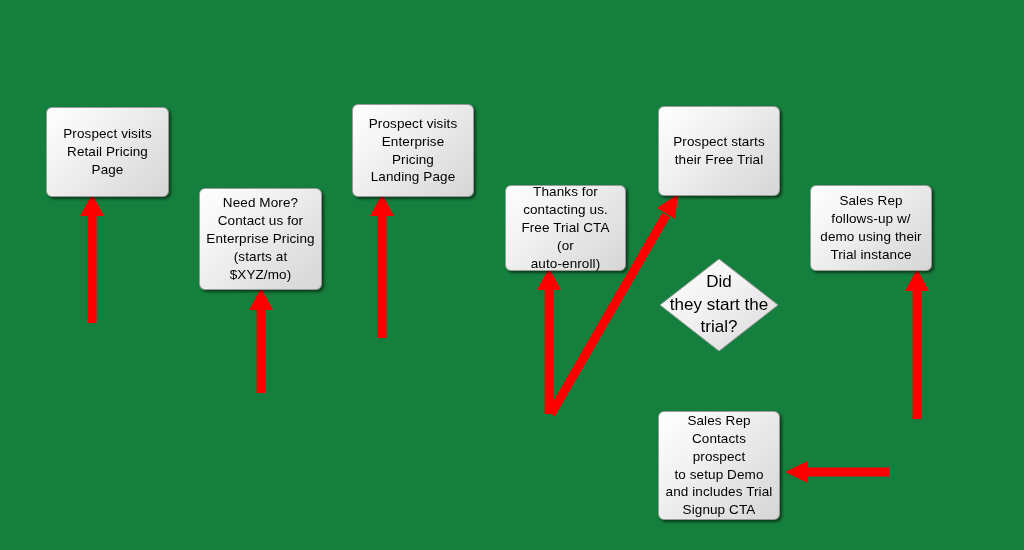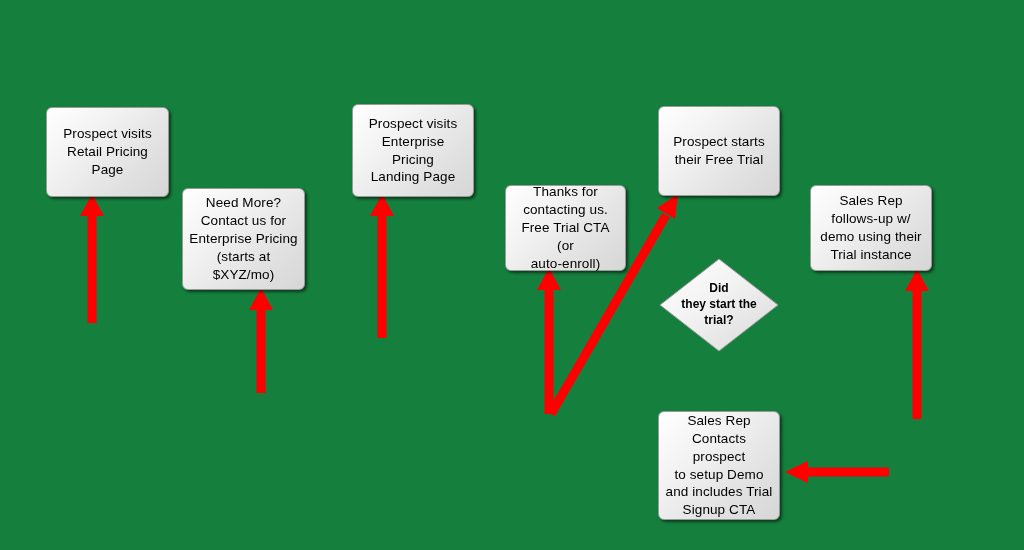--- a/index.html
+++ b/index.html
@@ -47,24 +47,23 @@
     position: absolute;
     left: 0;
     top: 0;
     width: 100%;
     height: 100%;
     display: flex;
     align-items: center;
     justify-content: center;
     text-align: center;
     color: #000000;
-    font-size: 12px;
+    font-size: 17px;
     line-height: 1.32;
     white-space: pre-line;
-    font-weight: bold;
   }
   .arrow-layer {
     position: absolute;
     left: 0;
     top: 0;
     width: 1024px;
     height: 550px;
     pointer-events: none;
   }
 </style>
@@ -110,21 +109,21 @@
       <polygon points="785,472 808,461 808,483" fill="#FF0000"></polygon>
     </g>
   </svg>
 
   <div class="node" style="left:46px; top:107px; width:123px; height:90px;">
     <span>Prospect visits
 Retail Pricing
 Page</span>
   </div>
 
-  <div class="node" style="left:182px; top:188px; width:123px; height:102px;">
+  <div class="node" style="left:199px; top:188px; width:123px; height:102px;">
     <span>Need More?
 Contact us for
 Enterprise Pricing
 (starts at
 $XYZ/mo)</span>
   </div>
 
   <div class="node" style="left:352px; top:104px; width:122px; height:93px;">
     <span>Prospect visits
 Enterprise Pricing

